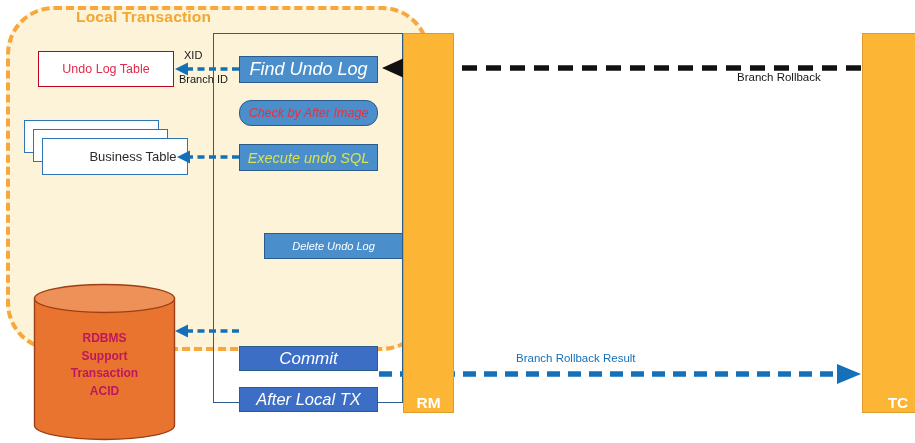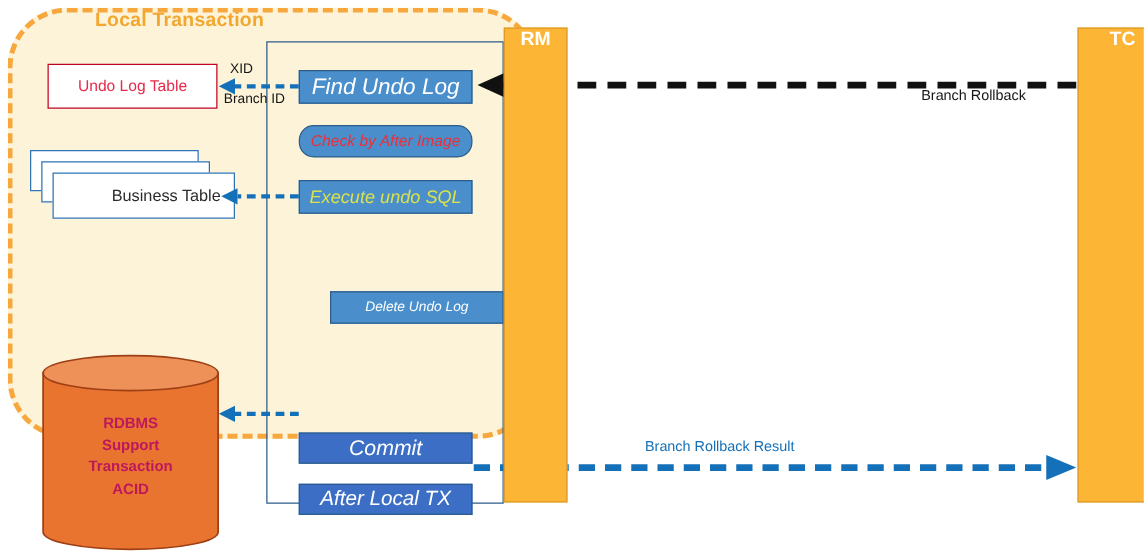--- a/index.html
+++ b/index.html
@@ -53,22 +53,22 @@
   .st-find    { top:56px;  height:27px; font-size:18px; }
   .st-check   { top:100px; height:26px; font-size:12.5px; color:#E8303C;border-radius:12px; }
   .st-exec    { top:144px; height:27px; font-size:14.5px; color:#D9E14C; }
   .st-delete  { top:233px; height:26px; font-size:11px;margin-left:25px; }
   .st-commit  { top:319px; height:25px; font-size:17px; }
   .st-after   { top:360px; height:25px; font-size:16.5px; }
   
   .arrows { position:absolute; left:0; top:0; width:915px; height:443px; pointer-events:none; }
   
   .actor-bar {
-    position:absolute; top:22px; height:380px; background:#FCB535;
-    border:1px solid #DD9B2B; display:flex; align-items:flex-start; justify-content:center;
+    position:absolute; top:33px; height:380px; background:#FCB535;
+    border:1px solid #DD9B2B; display:flex; align-items:flex-end; justify-content:center;
     color:#fff; font-weight:bold; font-size:15.5px;
   }
   .rm-bar { left:403px; width:51px; }
   .tc-bar { left:862px; width:72px; }
   
   .note { position:absolute; font-weight:normal; font-size:11px; color:#161616; }
   .note-xid { left:184px; top:49px; }
   .note-branch-id { left:179px; top:73px; }
   .note-branch-rollback { left:737px; top:71px; font-size:11.5px; }
   .note-result { left:516px; top:352px; font-size:11.5px; color:#1470B8; }

